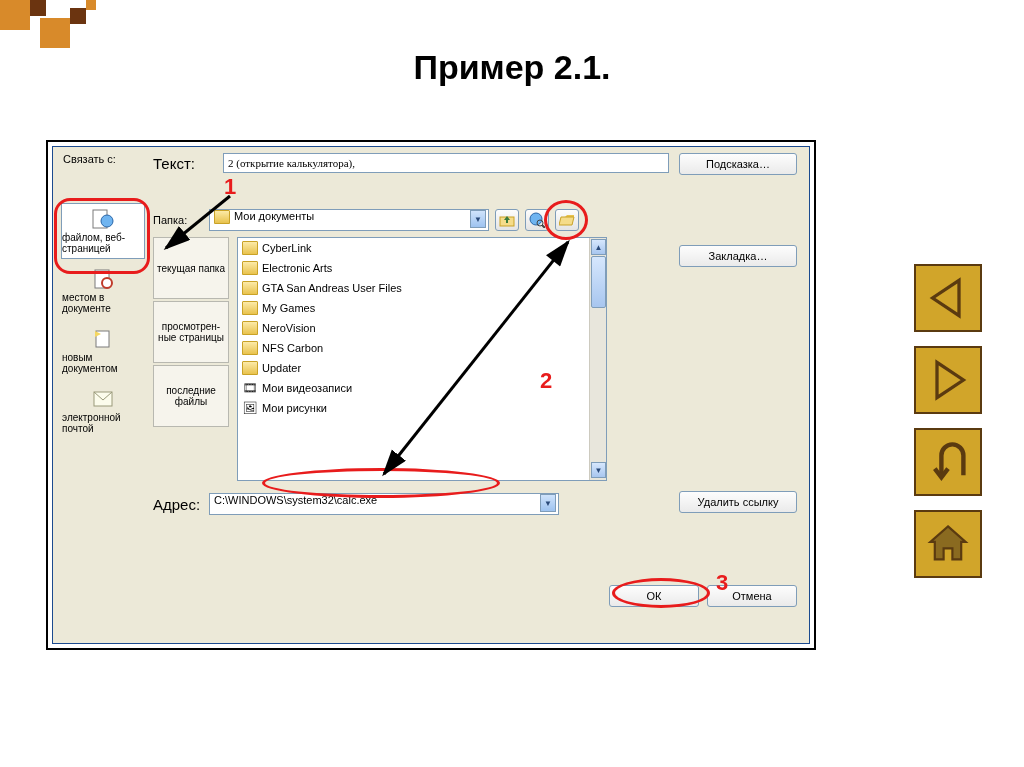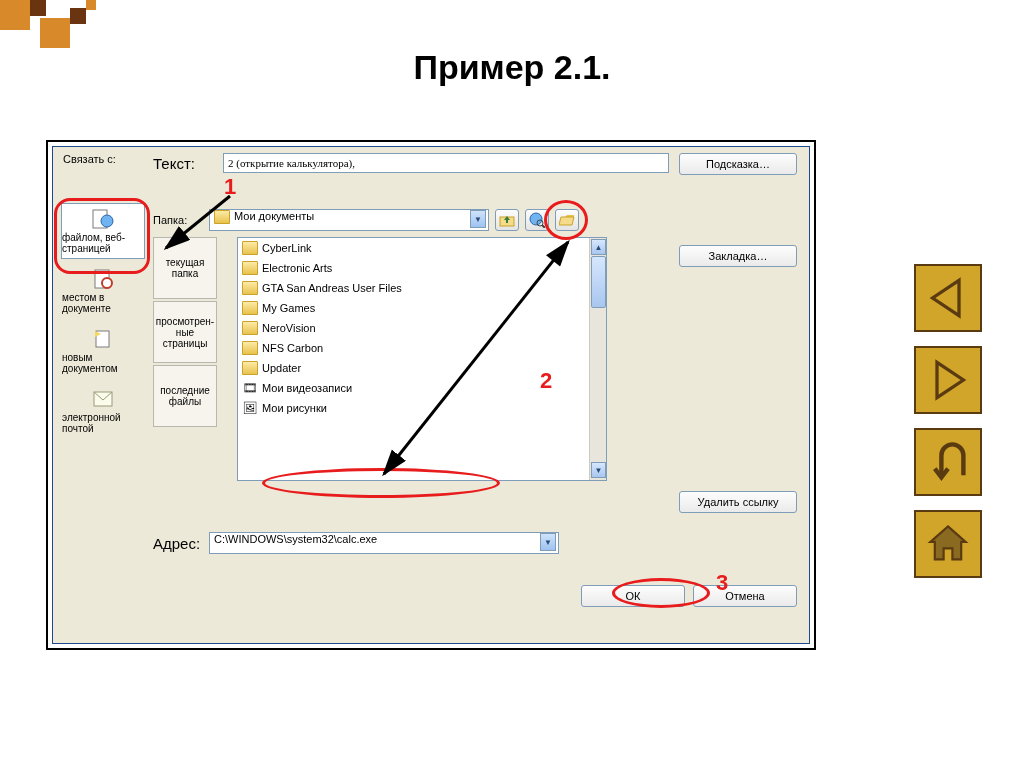--- a/index.html
+++ b/index.html
@@ -108,21 +108,21 @@
   .linkto-item .ic { width: 24px; height: 22px; margin: 0 auto 2px; display:flex; align-items:center; justify-content:center; }
   .linkto-item.selected { border: 1px solid #7f9db9; background: #fff; }
 
   
   .mid-panel {
     position: absolute;
     left: 100px; top: 90px;
     width: 80px;
   }
   .mid-item {
-    width: 64px; height: 62px;
+    width: 76px; height: 62px;
     border: 1px solid #b8b8b0;
     background: #f6f4ec;
     text-align: center;
     font-size: 10px;
     display: flex; align-items: center; justify-content: center;
     margin-bottom: 2px;
   }
 
   
   .folder-row {
@@ -188,29 +188,29 @@
   }
   .sbtn { width:15px; height:16px; margin: 1px;
     background: linear-gradient(to bottom,#d6e7fd,#a8c6ef);
     border:1px solid #7f9db9; font-size:8px; display:flex;align-items:center;justify-content:center; color:#2a4a7a; }
   .thumb { position:absolute; top:18px; width:15px; height:52px; left:1px;
     background: linear-gradient(to bottom,#d6e7fd,#a8c6ef);
     border:1px solid #7f9db9; border-radius:2px; }
   .sbtn.bot { position:absolute; bottom:1px; left:0; }
 
   
-  .addr-row { position: absolute; left: 100px; top: 346px; right: 12px; display:flex; align-items:center; gap:6px;margin-top:39px; }
+  .addr-row { position: absolute; left: 100px; top: 346px; right: 12px; display:flex; align-items:center; gap:6px; }
   .addr-row .label { width: 50px; }
 
   
   .rbtn { position:absolute; right: 12px; width: 118px; }
 
   
   .ok-row { position:absolute; right:12px; bottom:10px; display:flex; gap:8px; }
-  .ok-row .btn { width: 104px; }
+  .ok-row .btn { width: 90px; }
 
   
   .ann { position: absolute; pointer-events: none; }
   .red-rect { border: 3px solid #e81c1c; border-radius: 16px; }
   .red-oval { border: 3px solid #e81c1c; border-radius: 50%; }
   .ann-num { color: #e81c1c; font-size: 22px; font-weight: bold; }
 
   
   .nav-col { position: absolute; right: 42px; top: 264px; width: 68px; }
   .nav-btn {

